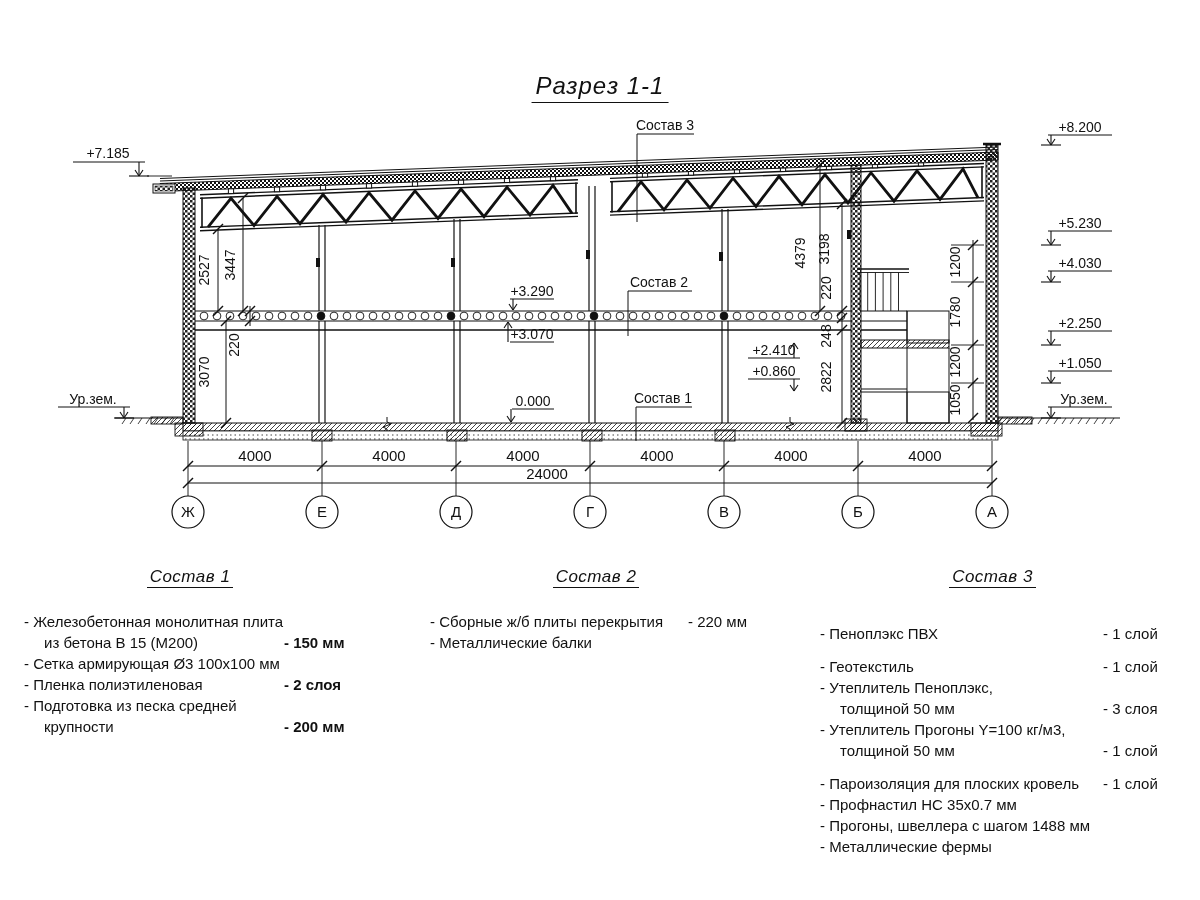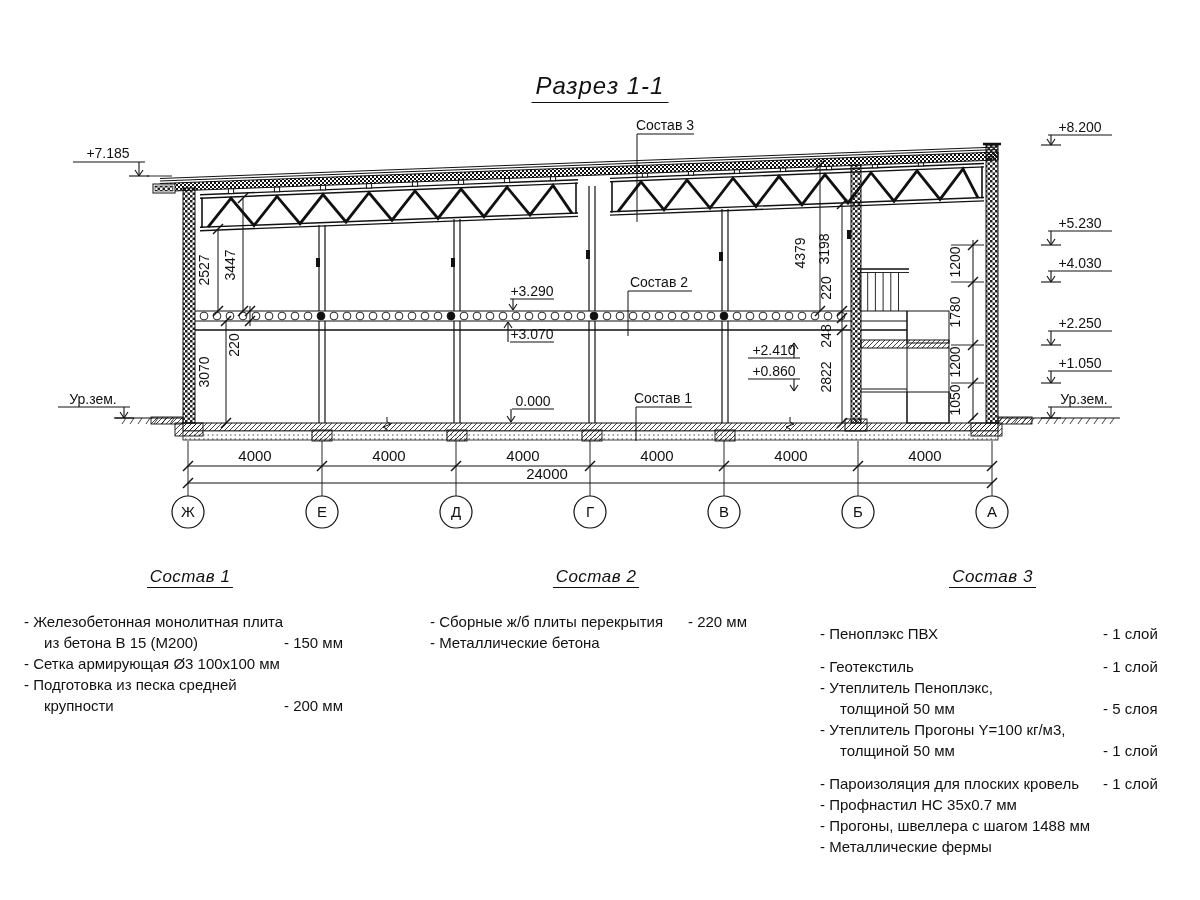--- a/index.html
+++ b/index.html
@@ -10,21 +10,21 @@
   svg text{font-family:"Liberation Sans",sans-serif;fill:#111;}
   .t14{font-size:14px;}
   .t15{font-size:15px;}
   .comp{position:absolute;font-size:15px;line-height:21px;}
   .chead{text-align:center;margin-bottom:24px;}
   .chead span{font-size:17px;font-style:italic;border-bottom:1.3px solid #111;padding:0 3px 1px 3px;letter-spacing:.5px;}
   .row{display:flex;align-items:flex-end;}
   .row .txt{flex:1;}
   .row .l2{display:block;padding-left:20px;}
   .row .val{white-space:nowrap;}
-  .c1 .val{width:72px;}
+  .c1 .val{width:72px;font-weight:bold;}
   .c2 .val{width:74px;}
   .c3 .val{width:62px;margin-top:12px;}
 </style>
 </head>
 <body>
 
 <div class="page">
 
   <div class="title">Разрез 1-1</div>
 
@@ -436,50 +436,54 @@
     <div class="chead"><span>Состав 1</span></div>
     <div class="row">
       <div class="txt"><span>- Железобетонная  монолитная плита</span><span class="l2">из бетона В 15 (М200)</span></div>
       <div class="val">- 150 мм</div>
     </div>
     <div class="row">
       <div class="txt"><span>- Сетка армирующая Ø3 100x100 мм</span></div>
         <div class="val"></div>
     </div>
     <div class="row">
+      <div class="txt"><span>- Пленка полиэтиленовая</span></div>
+      <div class="val">-  2 слоя</div>
+    </div>
+    <div class="row">
       <div class="txt"><span>- Подготовка из песка средней</span><span class="l2">крупности</span></div>
       <div class="val">- 200 мм</div>
     </div>
   </div>
 
   <div class="comp c2" style="left:430px;top:566px;width:332px;">
     <div class="chead"><span>Состав 2</span></div>
     <div class="row">
       <div class="txt"><span>- Сборные ж/б плиты перекрытия</span></div>
       <div class="val">- 220 мм</div>
     </div>
     <div class="row">
-      <div class="txt"><span>- Металлические бетона</span></div>
+      <div class="txt"><span>- Металлические балки</span></div>
         <div class="val"></div>
     </div>
   </div>
 
   <div class="comp c3" style="left:820px;top:566px;width:345px;">
     <div class="chead"><span>Состав 3</span></div>
     <div class="row">
       <div class="txt"><span>- Пеноплэкс ПВХ</span></div>
       <div class="val">- 1 слой</div>
     </div>
     <div class="row">
       <div class="txt"><span>- Геотекстиль</span></div>
       <div class="val">- 1 слой</div>
     </div>
     <div class="row">
       <div class="txt"><span>- Утеплитель Пеноплэкс,</span><span class="l2">толщиной 50 мм</span></div>
-      <div class="val">- 5 слоя</div>
+      <div class="val">- 3 слоя</div>
     </div>
     <div class="row">
       <div class="txt"><span>- Утеплитель Прогоны Y=100 кг/м3,</span><span class="l2">толщиной 50 мм</span></div>
       <div class="val">- 1 слой</div>
     </div>
     <div class="row">
       <div class="txt"><span>- Пароизоляция для плоских кровель</span></div>
       <div class="val">- 1 слой</div>
     </div>
     <div class="row">

